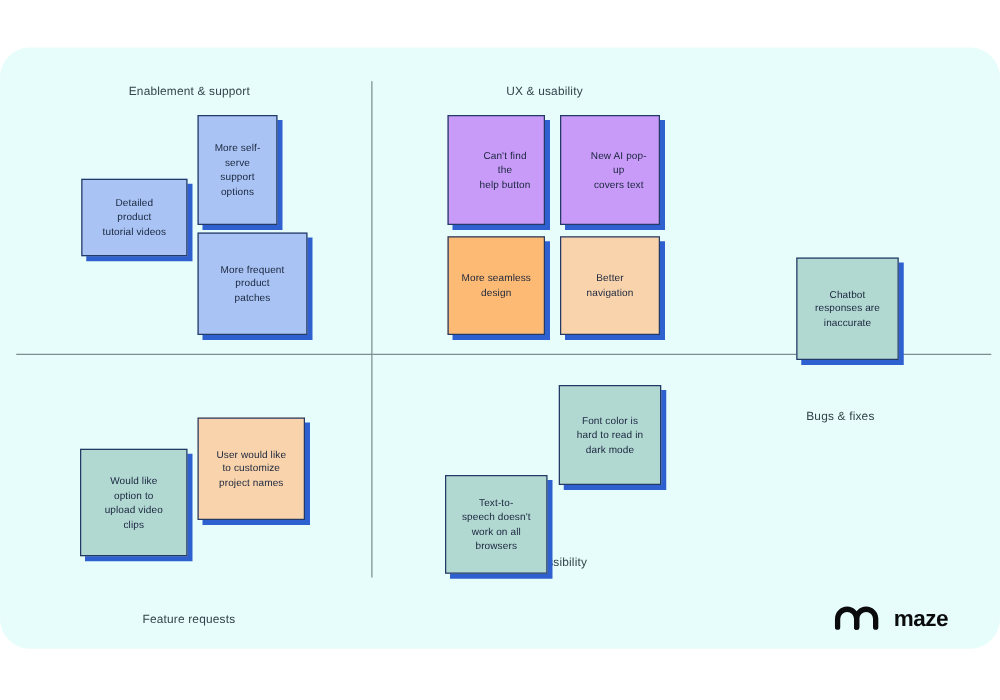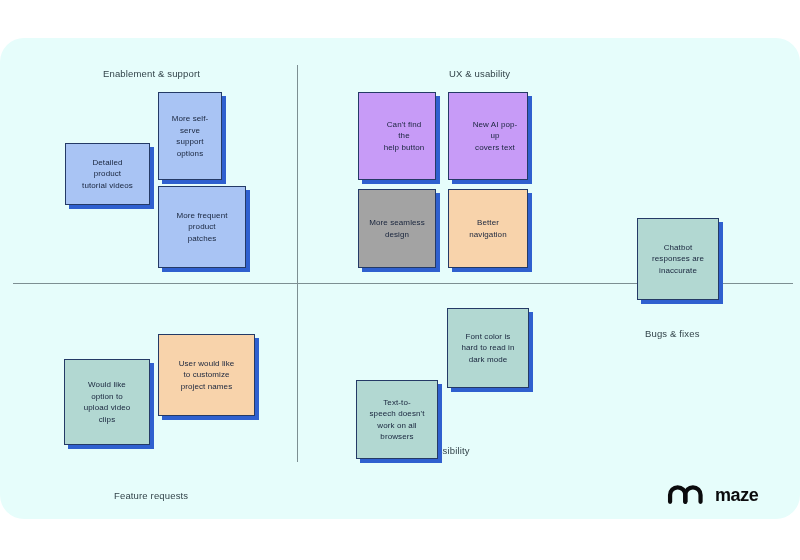--- a/index.html
+++ b/index.html
@@ -112,21 +112,21 @@
 
 <div id="board">
 
   <div class="canvas">
 
     <div class="divider-v"></div>
     <div class="divider-h"></div>
 
     <div id="labels-layer">
         <div class="qlabel" style="left: 103px; top: 30px;">Enablement &amp; support</div>
-        <div class="qlabel" style="left: 405px; top: 30px; margin-left: 44px;">UX &amp; usability</div>
+        <div class="qlabel" style="left: 405px; top: 30px;">UX &amp; usability</div>
         <div class="qlabel" style="left: 114px; top: 407px; margin-top: 45px;">Feature requests</div>
         <div class="qlabel" style="left: 416px; top: 407px;">Accessibility</div>
         <div class="qlabel" style="left: 645px; top: 290px;">Bugs &amp; fixes</div>
       </div>
     <div id="cards-layer">
         <div class="card blue" style="left: 65px; top: 105px; width: 85px; height: 62px; background: rgb(169, 196, 244);">
           <span class="card-text">Detailed
 product
 tutorial videos</span>
         </div>
@@ -141,51 +141,51 @@
 patches</span>
         </div>
         <div class="card purple" style="left: 358px; top: 54px; width: 78px; height: 88px; background: rgb(199, 155, 247);">
           <span class="card-text">Can't find the
 help button</span>
         </div>
         <div class="card purple" style="left: 448px; top: 54px; width: 80px; height: 88px; background: rgb(199, 155, 247);">
           <span class="card-text">New AI pop-up
 covers text</span>
         </div>
-        <div class="card peach" style="left: 358px; top: 151px; width: 78px; height: 79px; background: #a3a3a3;">
+        <div class="card peach" style="left: 358px; top: 151px; width: 78px; height: 79px; background: #fdba74;">
           <span class="card-text">More seamless
 design</span>
         </div>
         <div class="card peach" style="left: 448px; top: 151px; width: 80px; height: 79px; background: rgb(248, 211, 171); align-items: center;">
           <span class="card-text">Better
 navigation</span>
         </div>
         <div class="card teal" style="left: 64px; top: 296px; width: 86px; height: 86px; background: rgb(178, 216, 210); margin-top: 25px;">
           <span class="card-text">Would like
 option to
 upload video
 clips</span>
         </div>
-        <div class="card peach" style="left: 158px; top: 296px; width: 97px; height: 82px; background: rgb(248, 211, 171);">
+        <div class="card peach" style="left: 158px; top: 296px; width: 86px; height: 82px; background: rgb(248, 211, 171);">
           <span class="card-text">User would like
 to customize
 project names</span>
         </div>
         <div class="card teal" style="left: 356px; top: 306px; width: 82px; height: 79px; background: rgb(178, 216, 210); margin-top: 36px;">
           <span class="card-text">Text-to-
 speech doesn't
 work on all
 browsers</span>
         </div>
         <div class="card teal" style="left: 447px; top: 270px; width: 82px; height: 80px; background: rgb(178, 216, 210);">
           <span class="card-text">Font color is
 hard to read in
 dark mode</span>
         </div>
-        <div class="card teal" style="left: 637px; top: 180px; width: 82px; height: 82px; background: rgb(178, 216, 210);">
+        <div class="card teal" style="left: 637px; top: 168px; width: 82px; height: 82px; background: rgb(178, 216, 210);">
           <span class="card-text">Chatbot
 responses are
 inaccurate</span>
         </div>
       </div>
 
   </div>
 
   <div class="logo">
     <svg class="logo-mark" viewBox="0 0 48 26" xmlns="http://www.w3.org/2000/svg">

